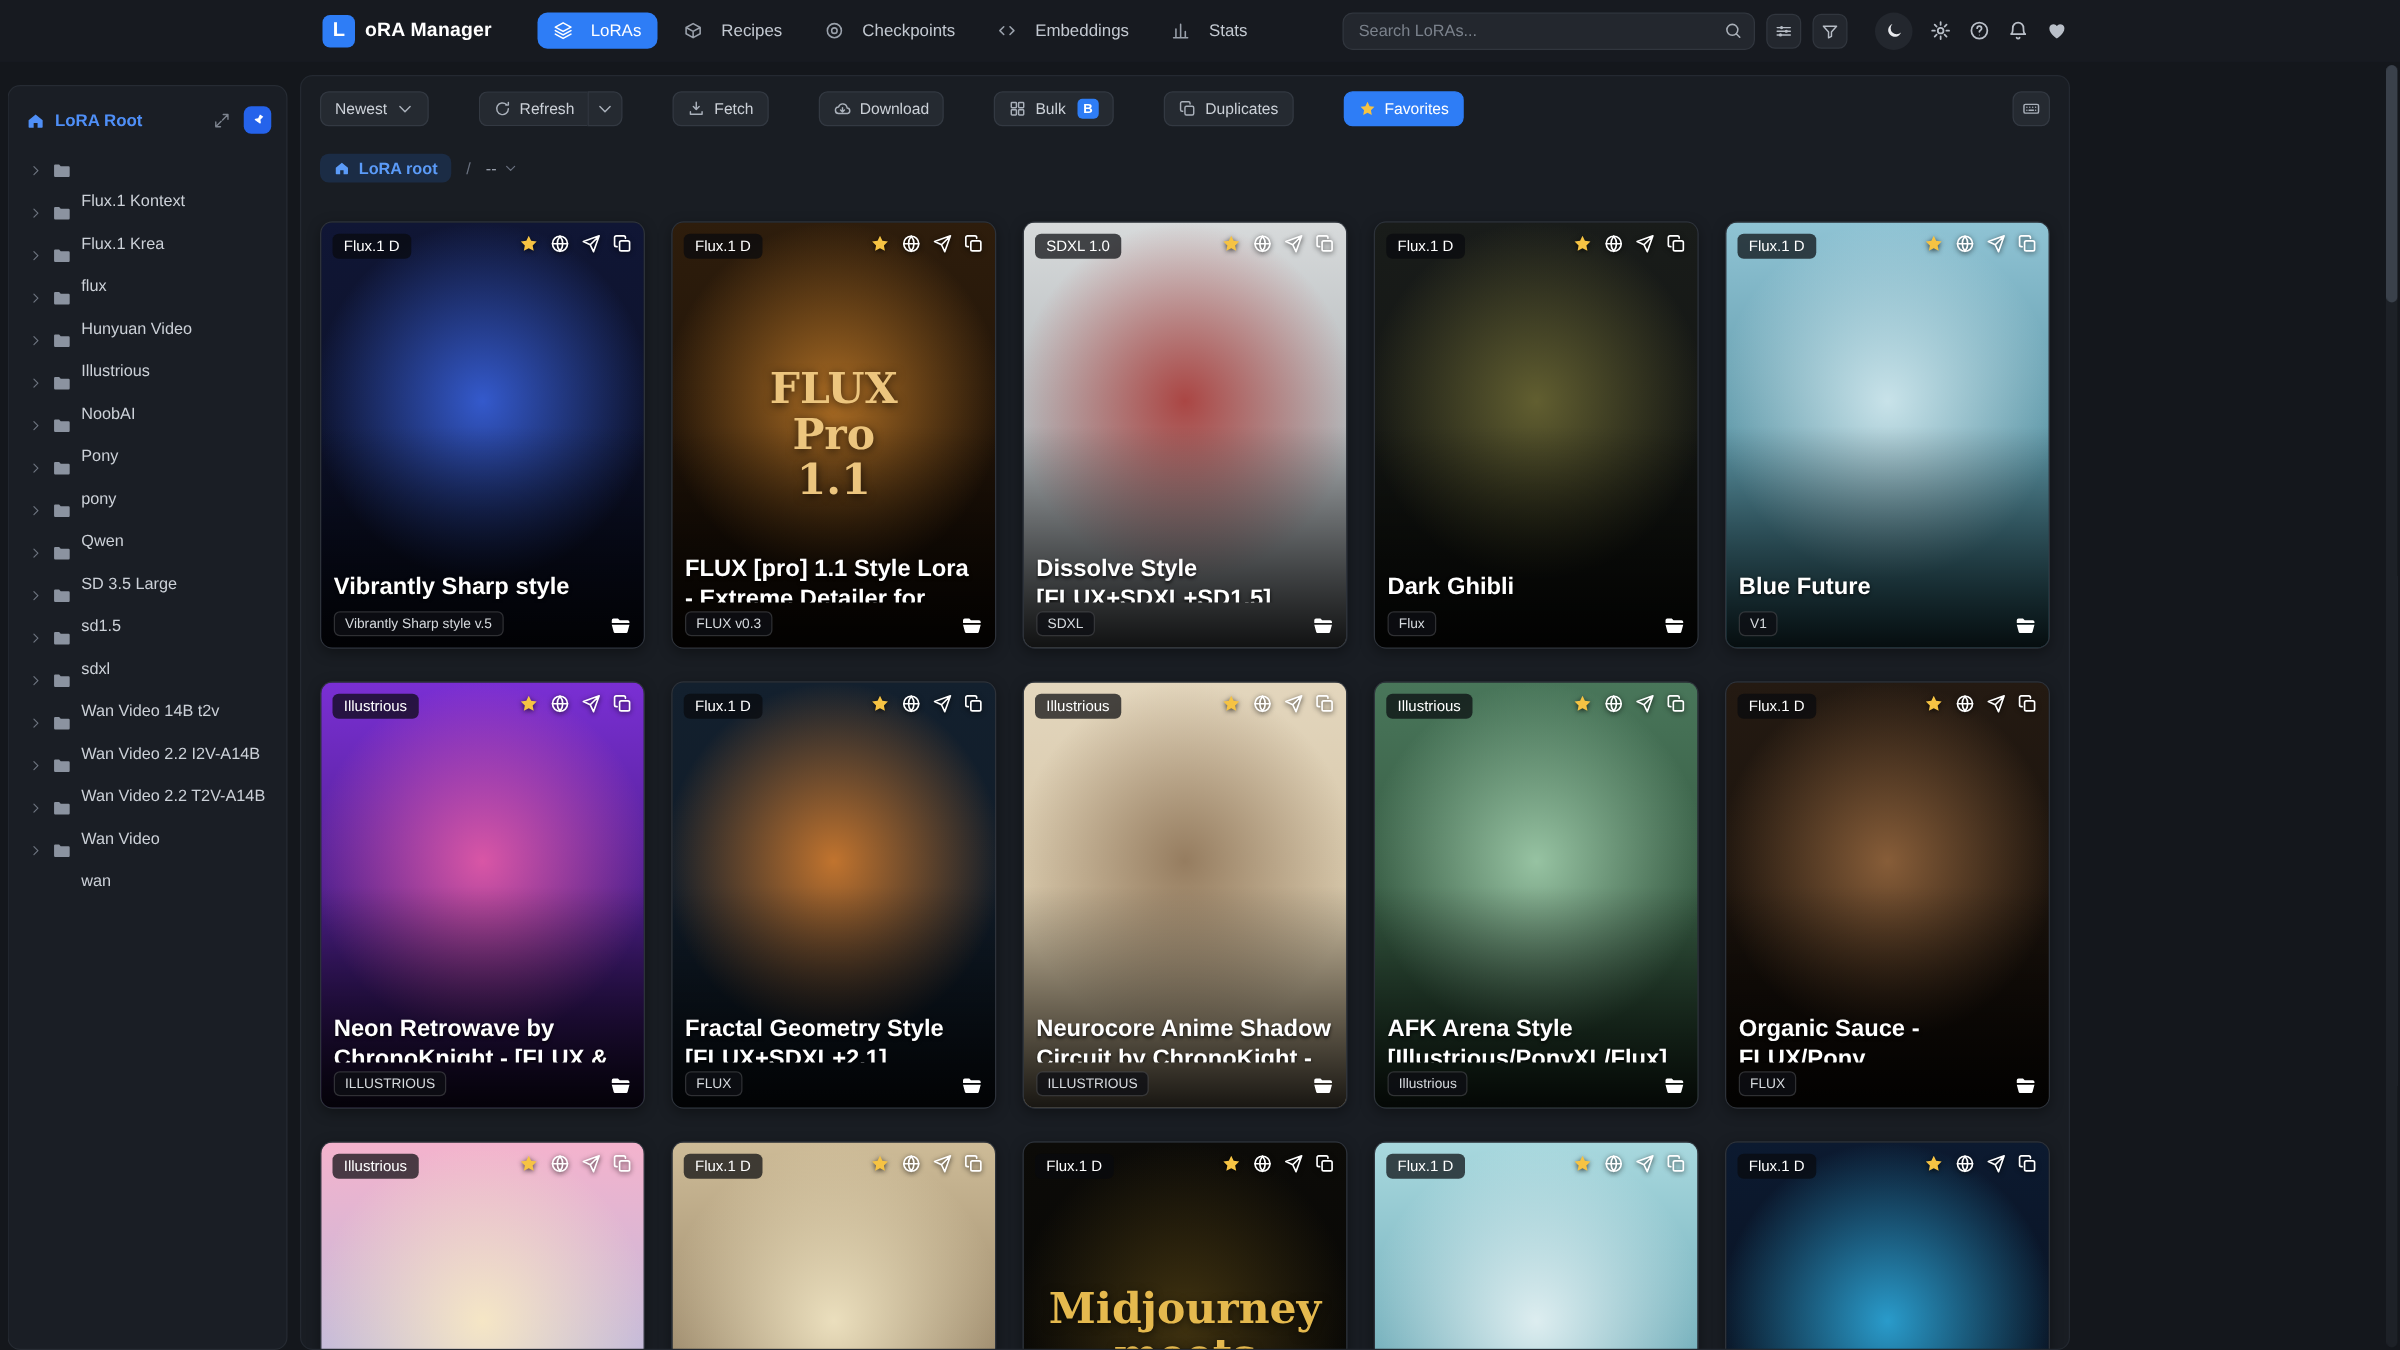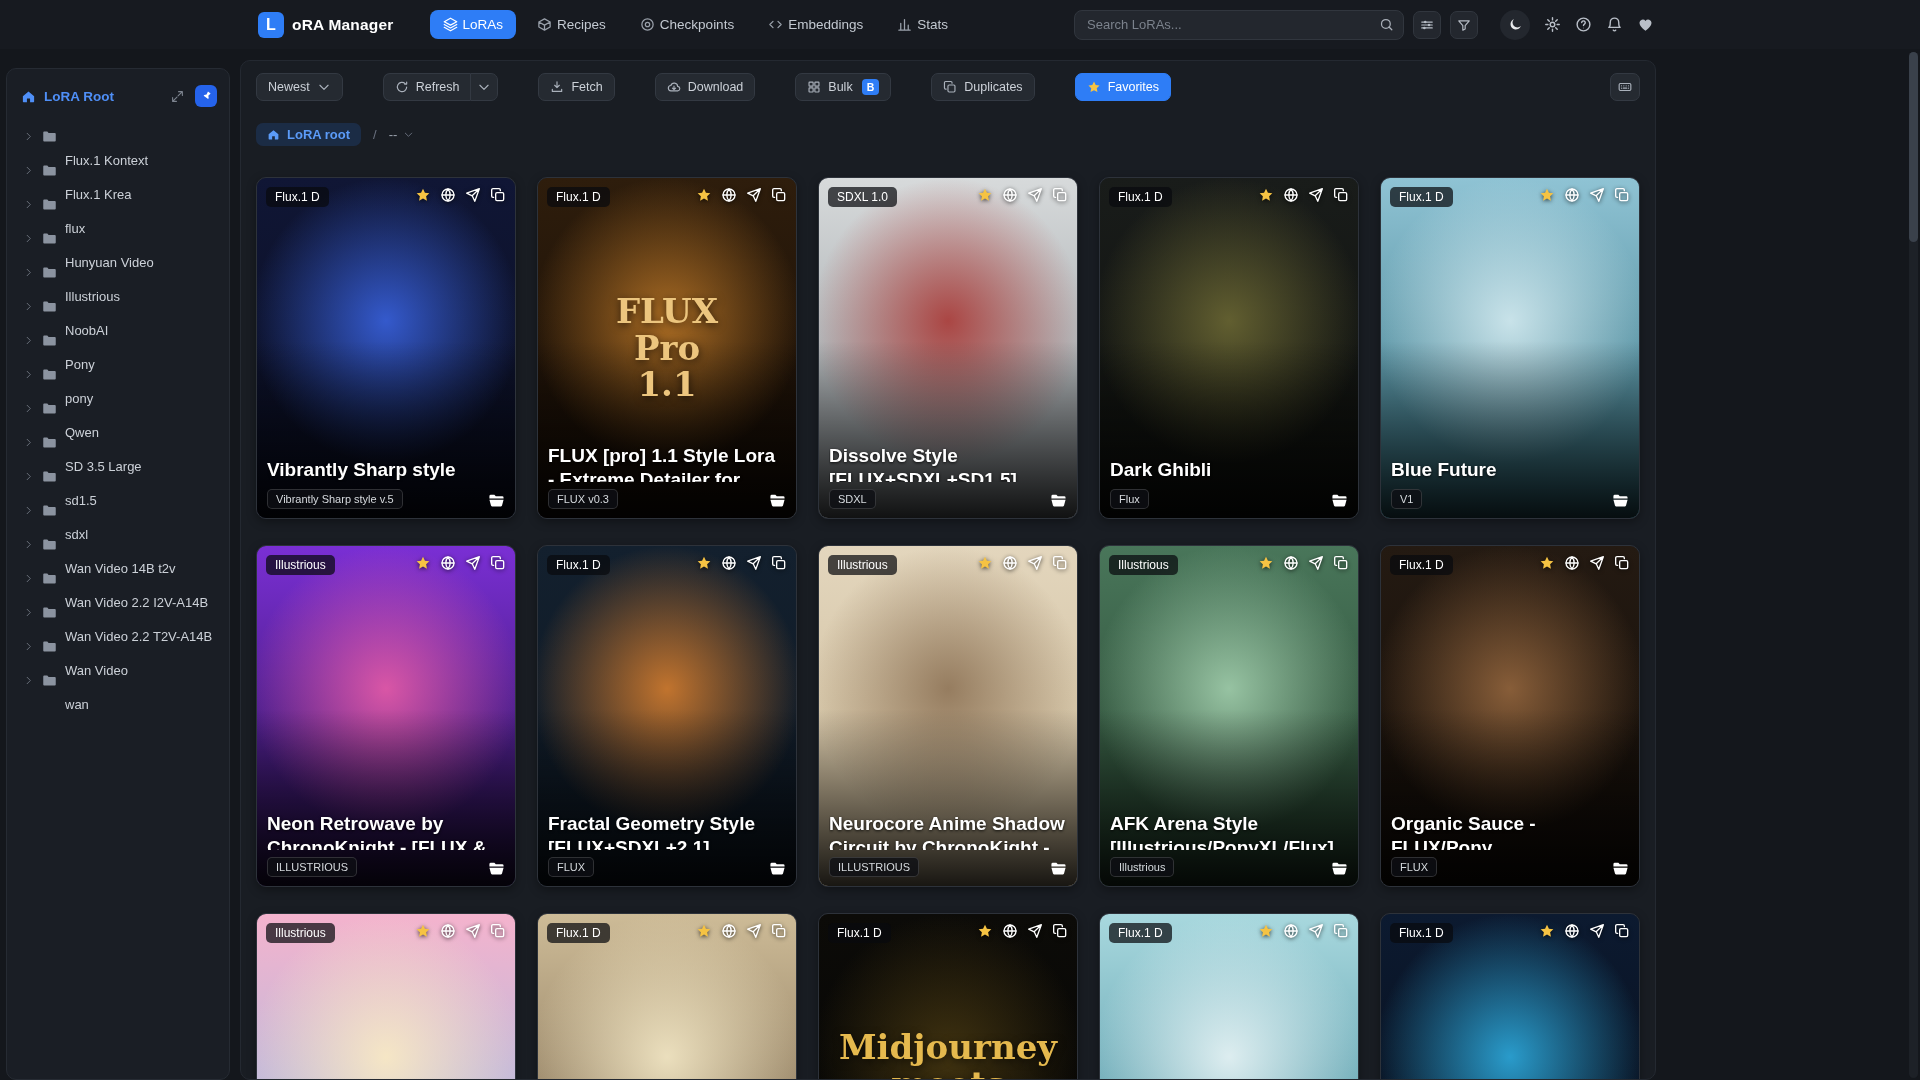--- a/index.html
+++ b/index.html
@@ -9,21 +9,21 @@
   .ic svg { width:1em; height:1em; display:block; }
 
   
   header { position:fixed; top:0; left:0; width:1920px; height:49px; background:#171a20;
     display:flex; align-items:center; z-index:20; }
   .logo { display:flex; align-items:center; gap:8px; margin-left:258px; cursor:pointer; }
   .logo-badge { width:26px; height:26px; border-radius:6px; background:#2e7df6; color:#fff;
     font-weight:bold; font-size:16px; display:flex; align-items:center; justify-content:center; }
   .logo-text { color:#fff; font-weight:bold; font-size:15.5px; letter-spacing:.2px; }
   nav { display:flex; align-items:center; gap:8px; margin-left:36px; }
-  .nav-pill { display:flex; align-items:center; gap:5px; padding:7px 13px; border-radius:8px;
+  .nav-pill { display:flex; align-items:center; gap:15px; padding:7px 13px; border-radius:8px;
     color:#c3c9d1; font-size:13.5px; cursor:pointer; }
   .nav-pill .ic { font-size:15px; color:#9aa1ab; }
   .nav-pill.active { background:#2e7df6; color:#fff; }
   .nav-pill.active .ic { color:#fff; }
   .search-wrap { position:relative; margin-left:auto; }
   .search-wrap input { width:330px; height:30px; background:#23272e; border:1px solid #31363e;
     border-radius:8px; color:#e5e7eb; font-size:13px; padding:0 34px 0 12px; outline:none;
     font-family:inherit; }
   .search-wrap input::placeholder { color:#7b828c; }
   .search-ic { position:absolute; right:10px; top:7px; font-size:15px; color:#aab0b9; cursor:pointer; }

